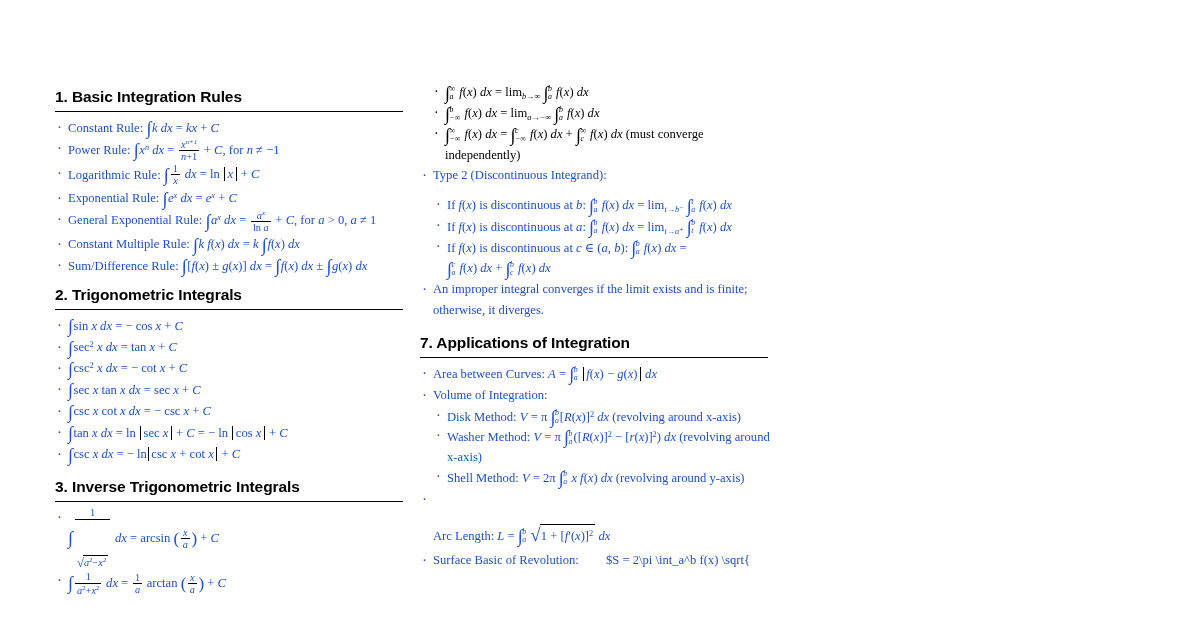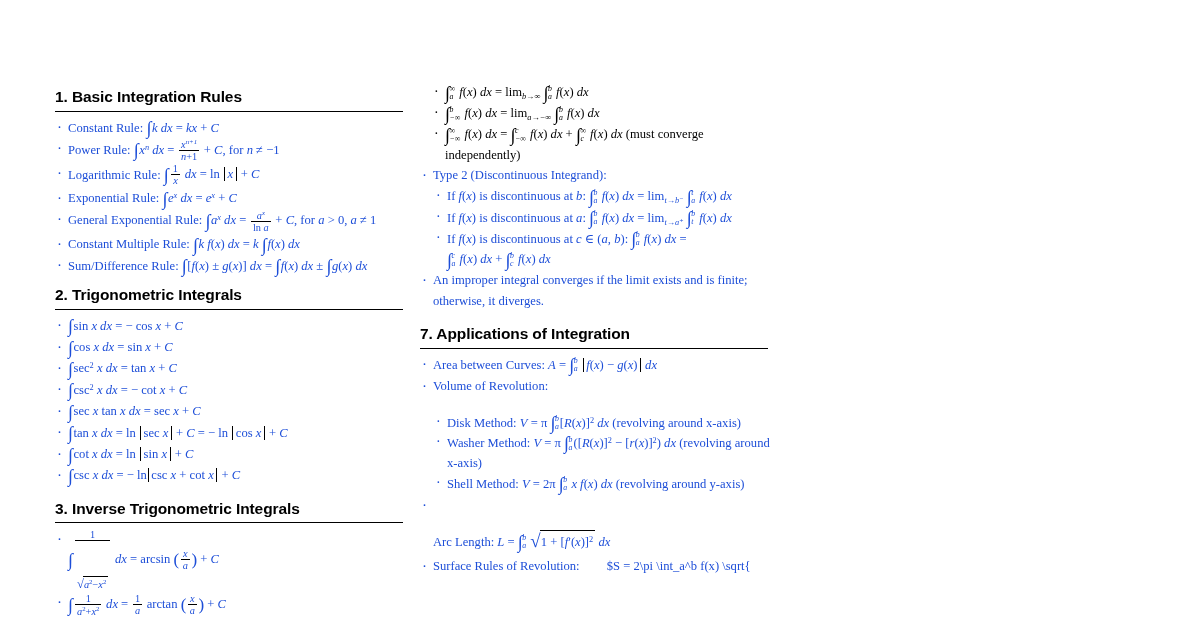--- a/index.html
+++ b/index.html
@@ -226,26 +226,25 @@
           <span class="m"><span class="intg">∫</span><span class="mi">g</span>(<span class="mi">x</span>) <span class="mi">dx</span></span>
         </li>
       </ul>
     </div>
 
     <div class="section" style="">
       <h2 class="section-title">2. Trigonometric Integrals</h2>
       <hr class="rule">
       <ul class="bullets">
         <li><span class="m"><span class="intg">∫</span><span class="up">sin</span> <span class="mi">x dx</span> = − <span class="up">cos</span> <span class="mi">x</span> + <span class="mi">C</span></span></li>
-        <li><span class="m"><span class="intg">∫</span><span class="up">cos</span> <span class="mi">x dx</span> = <span class="up">sin</span> <span class="mi">x</span> + <span class="mi">C</span></span></li>
         <li><span class="m"><span class="intg">∫</span><span class="up">sec</span><sup class="pwn">2</sup> <span class="mi">x dx</span> = <span class="up">tan</span> <span class="mi">x</span> + <span class="mi">C</span></span></li>
         <li><span class="m"><span class="intg">∫</span><span class="up">csc</span><sup class="pwn">2</sup> <span class="mi">x dx</span> = − <span class="up">cot</span> <span class="mi">x</span> + <span class="mi">C</span></span></li>
         <li><span class="m"><span class="intg">∫</span><span class="up">sec</span> <span class="mi">x</span> <span class="up">tan</span> <span class="mi">x dx</span> = <span class="up">sec</span> <span class="mi">x</span> + <span class="mi">C</span></span></li>
+        <li><span class="m"><span class="intg">∫</span><span class="up">csc</span> <span class="mi">x</span> <span class="up">cot</span> <span class="mi">x dx</span> = − <span class="up">csc</span> <span class="mi">x</span> + <span class="mi">C</span></span></li>
         <li><span class="m"><span class="intg">∫</span><span class="up">tan</span> <span class="mi">x dx</span> = <span class="up">ln</span> <span class="abs"><span class="up">sec</span> <span class="mi">x</span></span> + <span class="mi">C</span> = − <span class="up">ln</span> <span class="abs"><span class="up">cos</span> <span class="mi">x</span></span> + <span class="mi">C</span></span></li>
-        <li><span class="m"><span class="intg">∫</span><span class="up">cot</span> <span class="mi">x dx</span> = <span class="up">ln</span> <span class="abs"><span class="up">sin</span> <span class="mi">x</span></span> + <span class="mi">C</span></span></li>
         <li><span class="m"><span class="intg">∫</span><span class="up">csc</span> <span class="mi">x dx</span> = − <span class="up">ln</span><span class="abs"><span class="up">csc</span> <span class="mi">x</span> + <span class="up">cot</span> <span class="mi">x</span></span> + <span class="mi">C</span></span></li>
       </ul>
     </div>
 
     <div class="section" style="margin-top:14px;">
       <h2 class="section-title">3. Inverse Trigonometric Integrals</h2>
       <hr class="rule">
       <ul class="bullets">
         <li style="line-height:1.95;">
           <span class="m"><span class="intg">∫</span><span class="frac"><span class="num">1</span><span class="den"><span class="radic">√</span><span class="sqrt"><span class="mi">a</span><sup class="pwn">2</sup>−<span class="mi">x</span><sup class="pwn">2</sup></span></span></span> <span class="mi">dx</span> = <span class="up">arcsin</span> <span class="paren-big">(</span><span class="frac"><span class="num"><span class="mi">x</span></span><span class="den"><span class="mi">a</span></span></span><span class="paren-big">)</span> + <span class="mi">C</span></span>
@@ -273,21 +272,21 @@
           <li>
             <span class="m"><span class="intg">∫</span><span class="bounds"><span class="top">∞</span><span class="bot">−∞</span></span> <span class="mi">f</span>(<span class="mi">x</span>) <span class="mi">dx</span> = <span class="intg">∫</span><span class="bounds"><span class="top"><span class="mi">c</span></span><span class="bot">−∞</span></span> <span class="mi">f</span>(<span class="mi">x</span>) <span class="mi">dx</span> + <span class="intg">∫</span><span class="bounds"><span class="top">∞</span><span class="bot"><span class="mi">c</span></span></span> <span class="mi">f</span>(<span class="mi">x</span>) <span class="mi">dx</span></span>
             <span>(must converge independently)</span>
           </li>
         </ul>
       </div>
 
       <ul class="bullets">
         <li>
           <span>Type 2 (Discontinuous Integrand):</span>
-          <ul class="subbullets" style="margin-top:1px;">
+          <ul class="subbullets" style="margin-top:10px;">
             <li>
               <span>If <span class="m mi">f</span><span class="m">(<span class="mi">x</span>)</span> is discontinuous at <span class="m mi">b</span>:</span>
               <span class="m"><span class="intg">∫</span><span class="bounds"><span class="top"><span class="mi">b</span></span><span class="bot"><span class="mi">a</span></span></span> <span class="mi">f</span>(<span class="mi">x</span>) <span class="mi">dx</span> =</span>
               <span class="m"><span class="up">lim</span><span class="lim-sub">t→b⁻</span> <span class="intg">∫</span><span class="bounds"><span class="top"><span class="mi">t</span></span><span class="bot"><span class="mi">a</span></span></span> <span class="mi">f</span>(<span class="mi">x</span>) <span class="mi">dx</span></span>
             </li>
             <li>
               <span>If <span class="m mi">f</span><span class="m">(<span class="mi">x</span>)</span> is discontinuous at <span class="m mi">a</span>:</span>
               <span class="m"><span class="intg">∫</span><span class="bounds"><span class="top"><span class="mi">b</span></span><span class="bot"><span class="mi">a</span></span></span> <span class="mi">f</span>(<span class="mi">x</span>) <span class="mi">dx</span> =</span>
               <span class="m"><span class="up">lim</span><span class="lim-sub">t→a⁺</span> <span class="intg">∫</span><span class="bounds"><span class="top"><span class="mi">b</span></span><span class="bot"><span class="mi">t</span></span></span> <span class="mi">f</span>(<span class="mi">x</span>) <span class="mi">dx</span></span>
             </li>
@@ -306,22 +305,22 @@
 
     <div class="section" style="margin-top:14px;">
       <h2 class="section-title">7. Applications of Integration</h2>
       <hr class="rule">
       <ul class="bullets">
         <li>
           <span>Area between Curves:</span>
           <span class="m"><span class="mi">A</span> = <span class="intg">∫</span><span class="bounds"><span class="top"><span class="mi">b</span></span><span class="bot"><span class="mi">a</span></span></span> <span class="abs"><span class="mi">f</span>(<span class="mi">x</span>) − <span class="mi">g</span>(<span class="mi">x</span>)</span> <span class="mi">dx</span></span>
         </li>
         <li>
-          <span>Volume of Revolution:</span>
-          <ul class="subbullets" style="margin-top:16px;">
+          <span>Volume of Integration:</span>
+          <ul class="subbullets" style="margin-top:1px;">
             <li>
               <span>Disk Method:</span>
               <span class="m"><span class="mi">V</span> = <span class="up">π</span> <span class="intg">∫</span><span class="bounds"><span class="top"><span class="mi">b</span></span><span class="bot"><span class="mi">a</span></span></span>[<span class="mi">R</span>(<span class="mi">x</span>)]<sup class="pwn">2</sup> <span class="mi">dx</span></span>
               <span>(revolving around x-axis)</span>
             </li>
             <li>
               <span>Washer Method:</span>
               <span class="m"><span class="mi">V</span> = <span class="up">π</span> <span class="intg">∫</span><span class="bounds"><span class="top"><span class="mi">b</span></span><span class="bot"><span class="mi">a</span></span></span>([<span class="mi">R</span>(<span class="mi">x</span>)]<sup class="pwn">2</sup> − [<span class="mi">r</span>(<span class="mi">x</span>)]<sup class="pwn">2</sup>) <span class="mi">dx</span></span>
               <span>(revolving around x-axis)</span>
             </li>
@@ -330,21 +329,21 @@
               <span class="m"><span class="mi">V</span> = 2<span class="up">π</span> <span class="intg">∫</span><span class="bounds"><span class="top"><span class="mi">b</span></span><span class="bot"><span class="mi">a</span></span></span> <span class="mi">x f</span>(<span class="mi">x</span>) <span class="mi">dx</span></span>
               <span>(revolving around y-axis)</span>
             </li>
           </ul>
         </li>
         <li>
           <span>Arc Length:</span>
           <span class="m"><span class="mi">L</span> = <span class="intg">∫</span><span class="bounds"><span class="top"><span class="mi">b</span></span><span class="bot"><span class="mi">a</span></span></span> <span class="radic" style="font-size:1.5em;">√</span><span class="sqrt">1 + [<span class="mi">f</span>′(<span class="mi">x</span>)]<sup class="pwn">2</sup></span> <span class="mi">dx</span></span>
         </li>
         <li>
-          <span>Surface Rules of Revolution:</span>
+          <span>Surface Basic of Revolution:</span>
           <span class="latex-raw">$S = 2\pi \int_a^b f(x) \sqrt{</span>
         </li>
       </ul>
     </div>
 
   </div>
 
 </div>
 
 </body></html>

